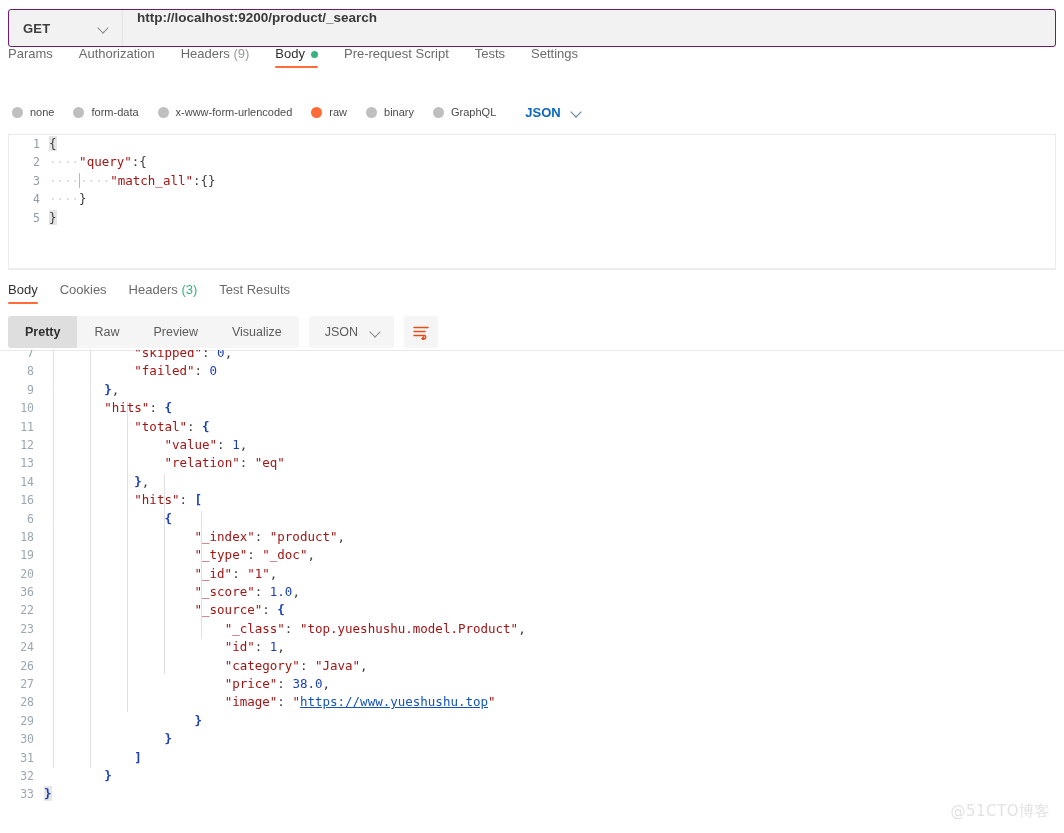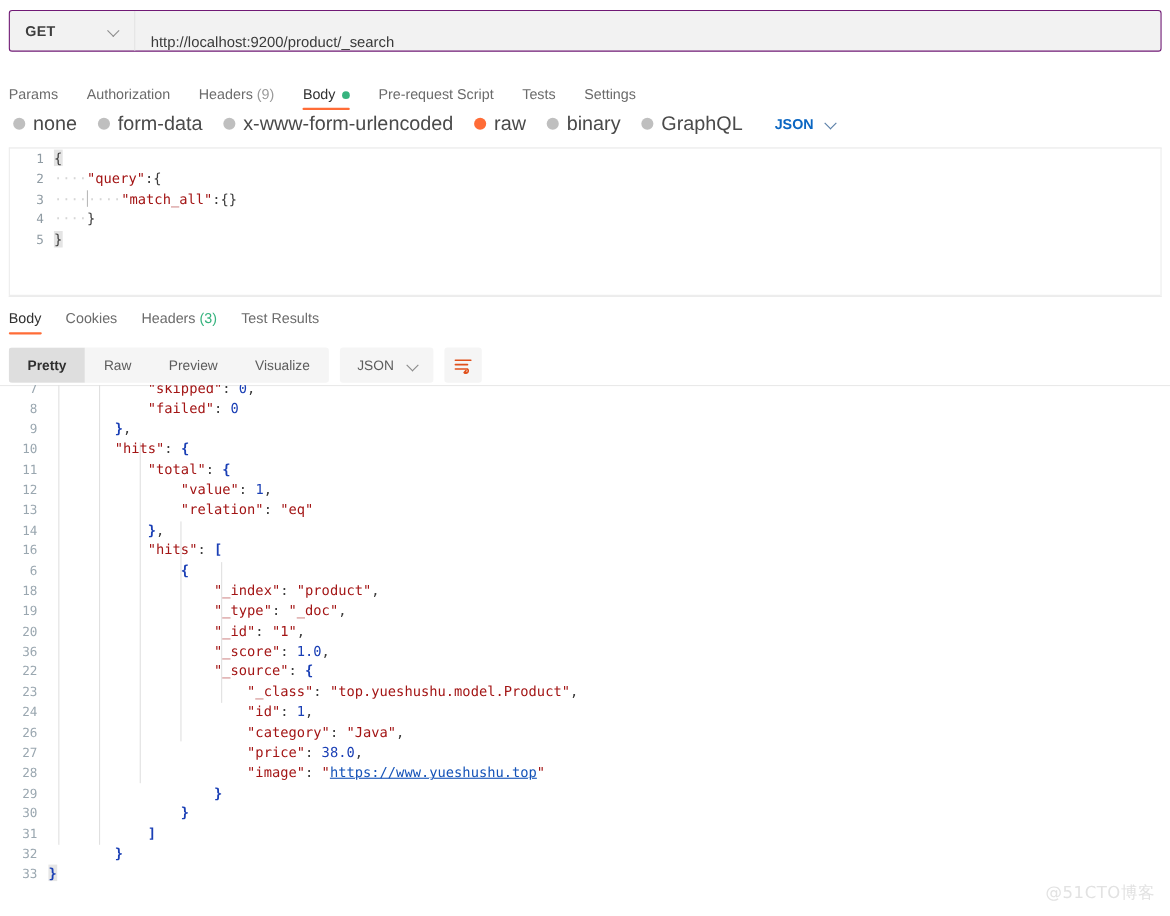--- a/index.html
+++ b/index.html
@@ -29,26 +29,26 @@
     cursor: pointer;
   }
   .method-label { font-size: 13px; font-weight: bold; color: #3d3d3d; letter-spacing: .2px; }
   .chev { width: 12px; height: 12px; position: relative; }
   .chev::after {
     content: ""; position: absolute; left: 1px; top: 2px;
     width: 7px; height: 7px;
     border-right: 1.4px solid #8c8c8c; border-bottom: 1.4px solid #8c8c8c;
     transform: rotate(45deg);
   }
-  .url-box { flex: 1; display: flex; align-items: flex-end; padding-left: 14px; }
+  .url-box { flex: 1; display: flex; align-items: flex-start; padding-left: 14px; font-weight: bold; }
   .url-text { font-size: 13.5px; color: #3a3a3a; }
 
   
   .req-tabs {
-    position: absolute; top: 78px; left: 8px; width: 1048px; height: 30px;
+    position: absolute; top: 46px; left: 8px; width: 1048px; height: 30px;
     display: flex; align-items: flex-start;
   }
   .rtab {
     font-size: 13px; color: #6b6b6b; padding: 0 0 7px 0; margin-right: 26px;
     position: relative; cursor: pointer; white-space: nowrap;
   }
   .rtab.active { color: #303030; }
   .rtab.active::after {
     content:""; position:absolute; left:0; right:0; bottom:0;
     height: 2px; background:#ff6c37; border-radius: 2px;
@@ -63,21 +63,21 @@
   .body-type-row {
     position: absolute; top: 101px; left: 12px; width: 1040px; height: 22px;
     display: flex; align-items: center;
   }
   .radio-item { display:flex; align-items:center; margin-right: 19px; cursor:pointer; }
   .radio {
     width: 11px; height: 11px; border-radius: 50%; background: #bfbfbf;
     margin-right: 7px; flex: none;
   }
   .radio.sel { background: #ff6c37; }
-  .radio-label { font-size: 18px; color: #4a4a4a; }
+  .radio-label { font-size: 11px; color: #4a4a4a; }
   .json-select {
     display:flex; align-items:center; margin-left: 10px; cursor:pointer;
   }
   .json-select .lbl { font-size: 13px; color:#0a66c2; font-weight: bold; margin-right: 10px; }
   .chev-blue { width: 12px; height: 12px; position: relative; }
   .chev-blue::after {
     content:""; position:absolute; left:1px; top:2px; width:7px; height:7px;
     border-right:1.4px solid #5a7fa8; border-bottom:1.4px solid #5a7fa8;
     transform: rotate(45deg);
   }

